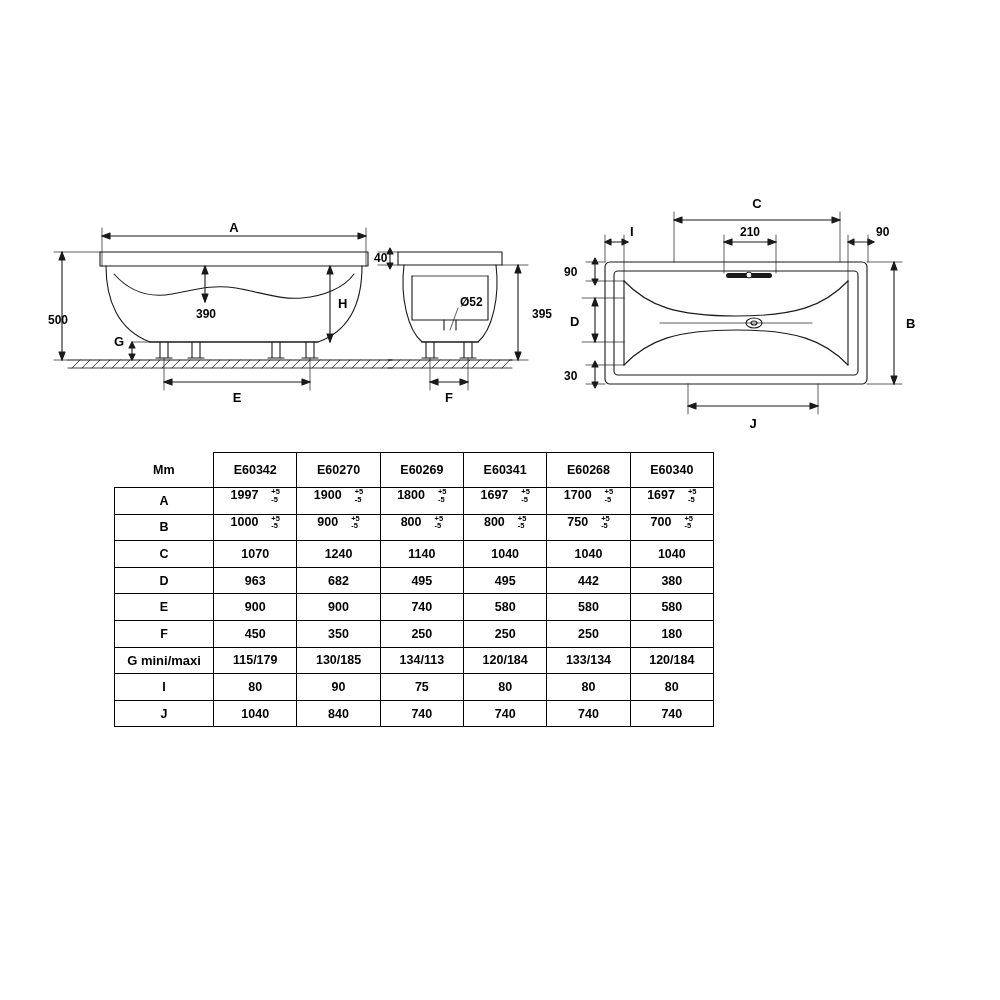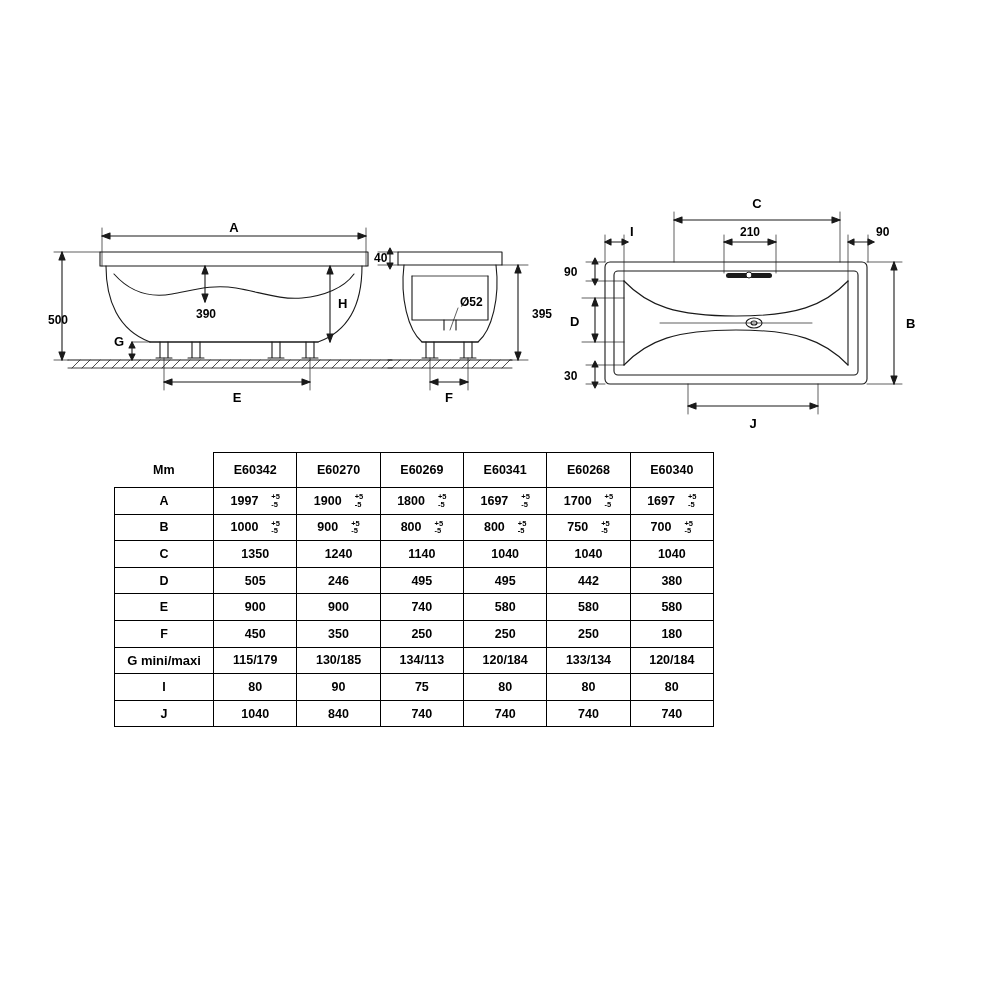--- a/index.html
+++ b/index.html
@@ -83,21 +83,21 @@
     vertical-align: middle;
     font-size: 7.5px;
     line-height: 1.05;
     text-align: left;
     margin-left: 1px;
     font-weight: bold;
   }
   .tol span { display: block; }
   .cellflex {
     display: flex;
-    align-items: center;
+    align-items: flex-start;
     justify-content: center;
     height: 100%;
     gap: 12px;
   }
   
 </style>
 </head>
 <body>
 
 <div id="sheet">
@@ -419,31 +419,31 @@
                 <span>700</span>
                 <span class="tol">
                   <span>+5</span>
                   <span>-5</span>
                 </span>
               </div>
             </td>
           </tr>
           <tr>
             <td class="rowlabel">C</td>
-            <td class="val">1350</td>
+            <td class="val">1070</td>
             <td class="val">1240</td>
             <td class="val">1140</td>
             <td class="val">1040</td>
             <td class="val">1040</td>
             <td class="val">1040</td>
           </tr>
           <tr>
             <td class="rowlabel">D</td>
-            <td class="val">505</td>
-            <td class="val">246</td>
+            <td class="val">963</td>
+            <td class="val">682</td>
             <td class="val">495</td>
             <td class="val">495</td>
             <td class="val">442</td>
             <td class="val">380</td>
           </tr>
           <tr>
             <td class="rowlabel">E</td>
             <td class="val">900</td>
             <td class="val">900</td>
             <td class="val">740</td>

